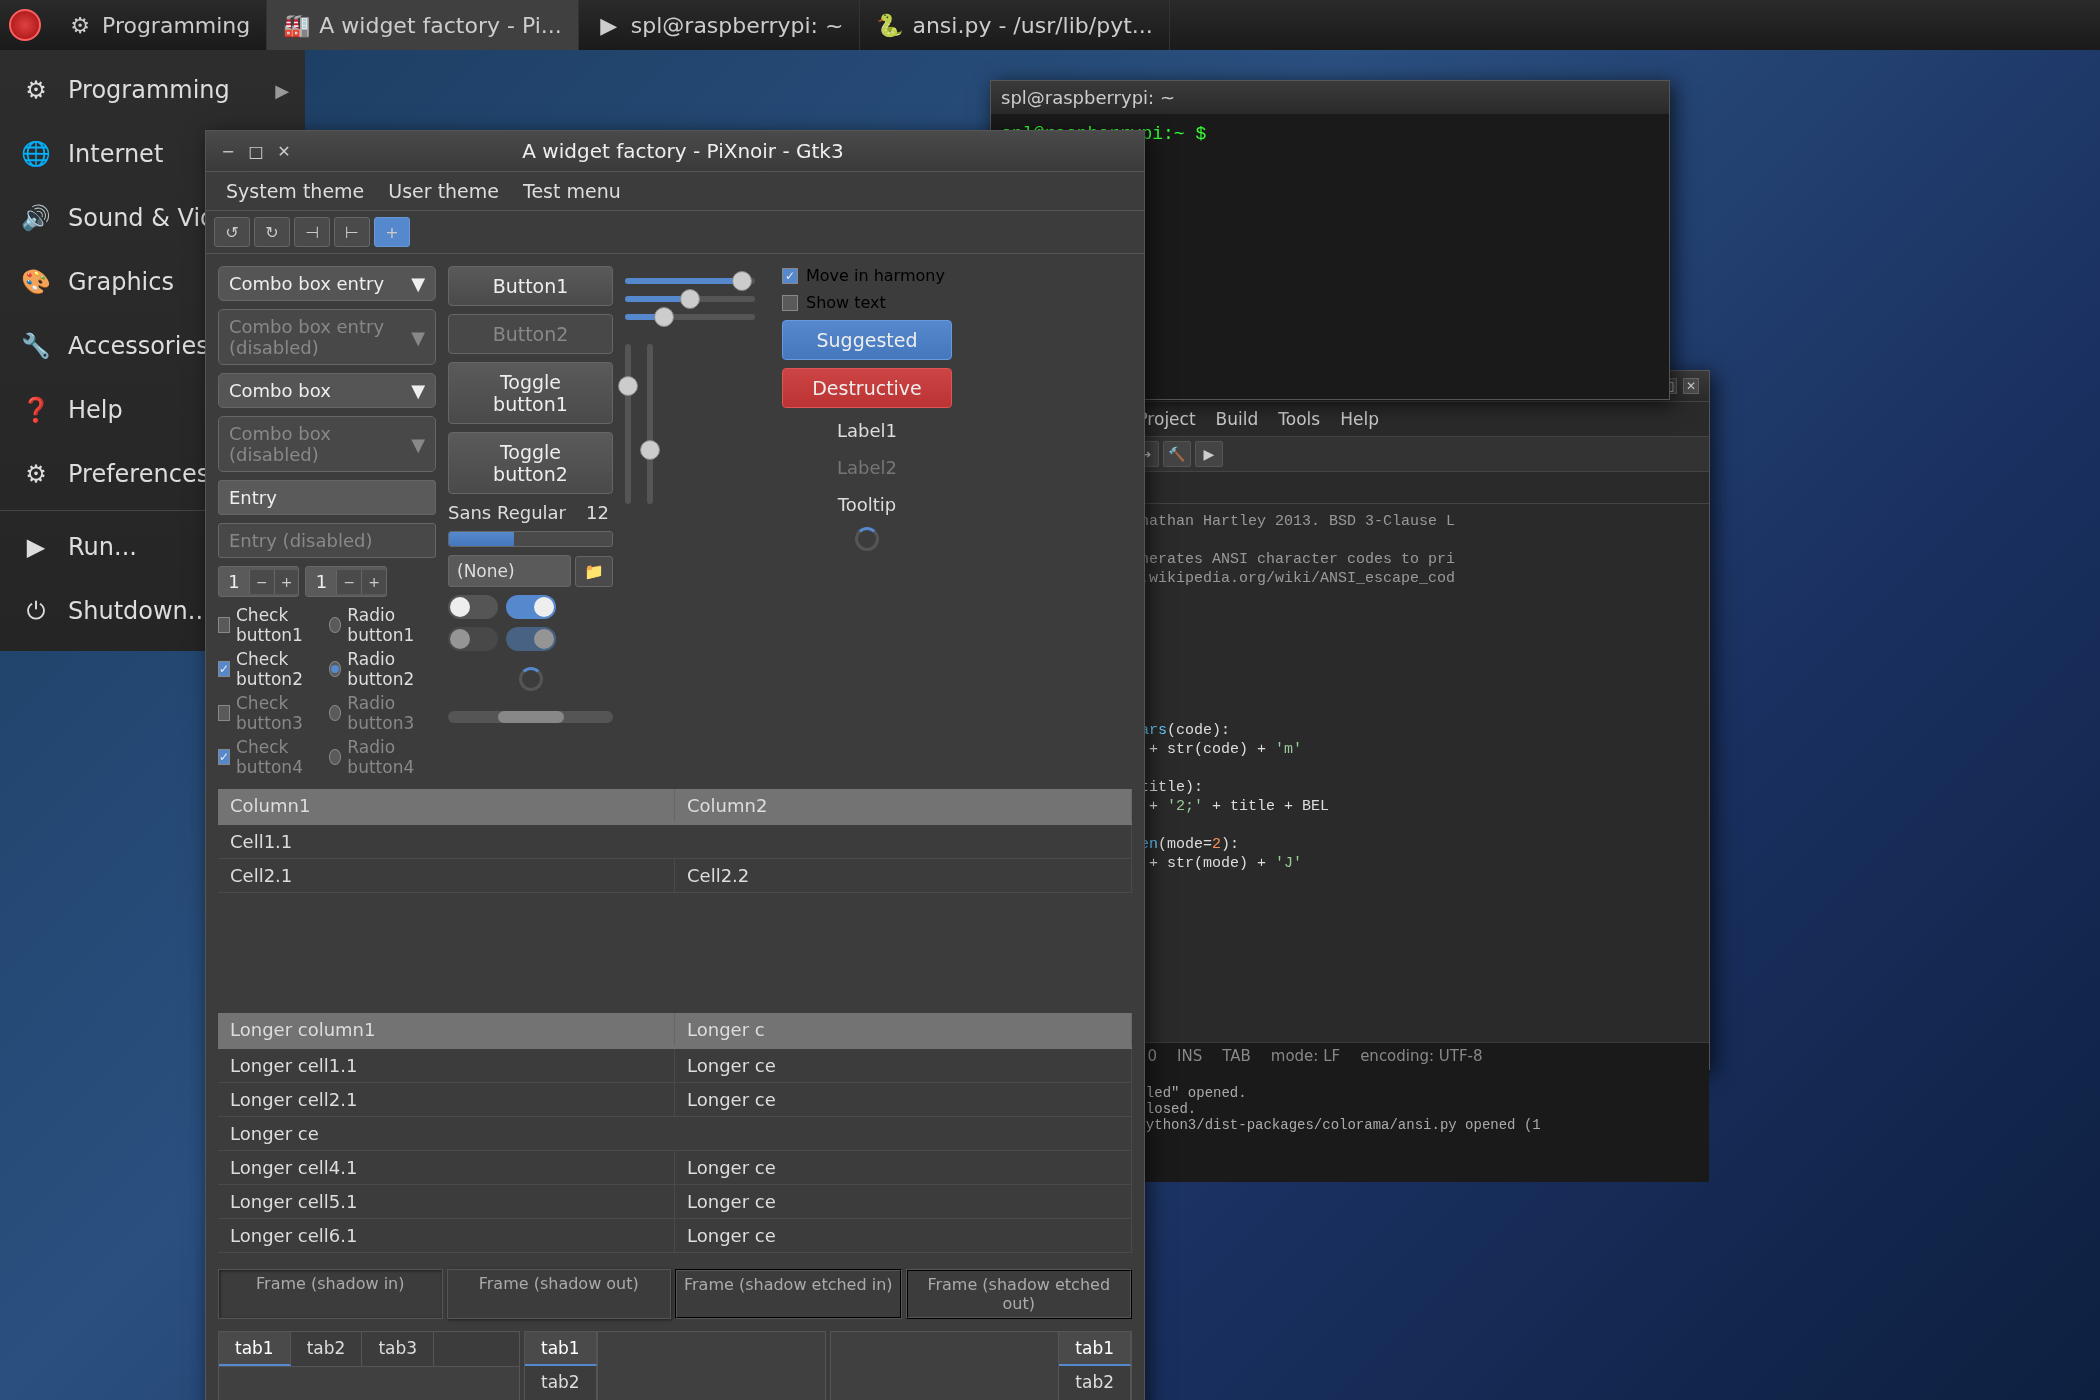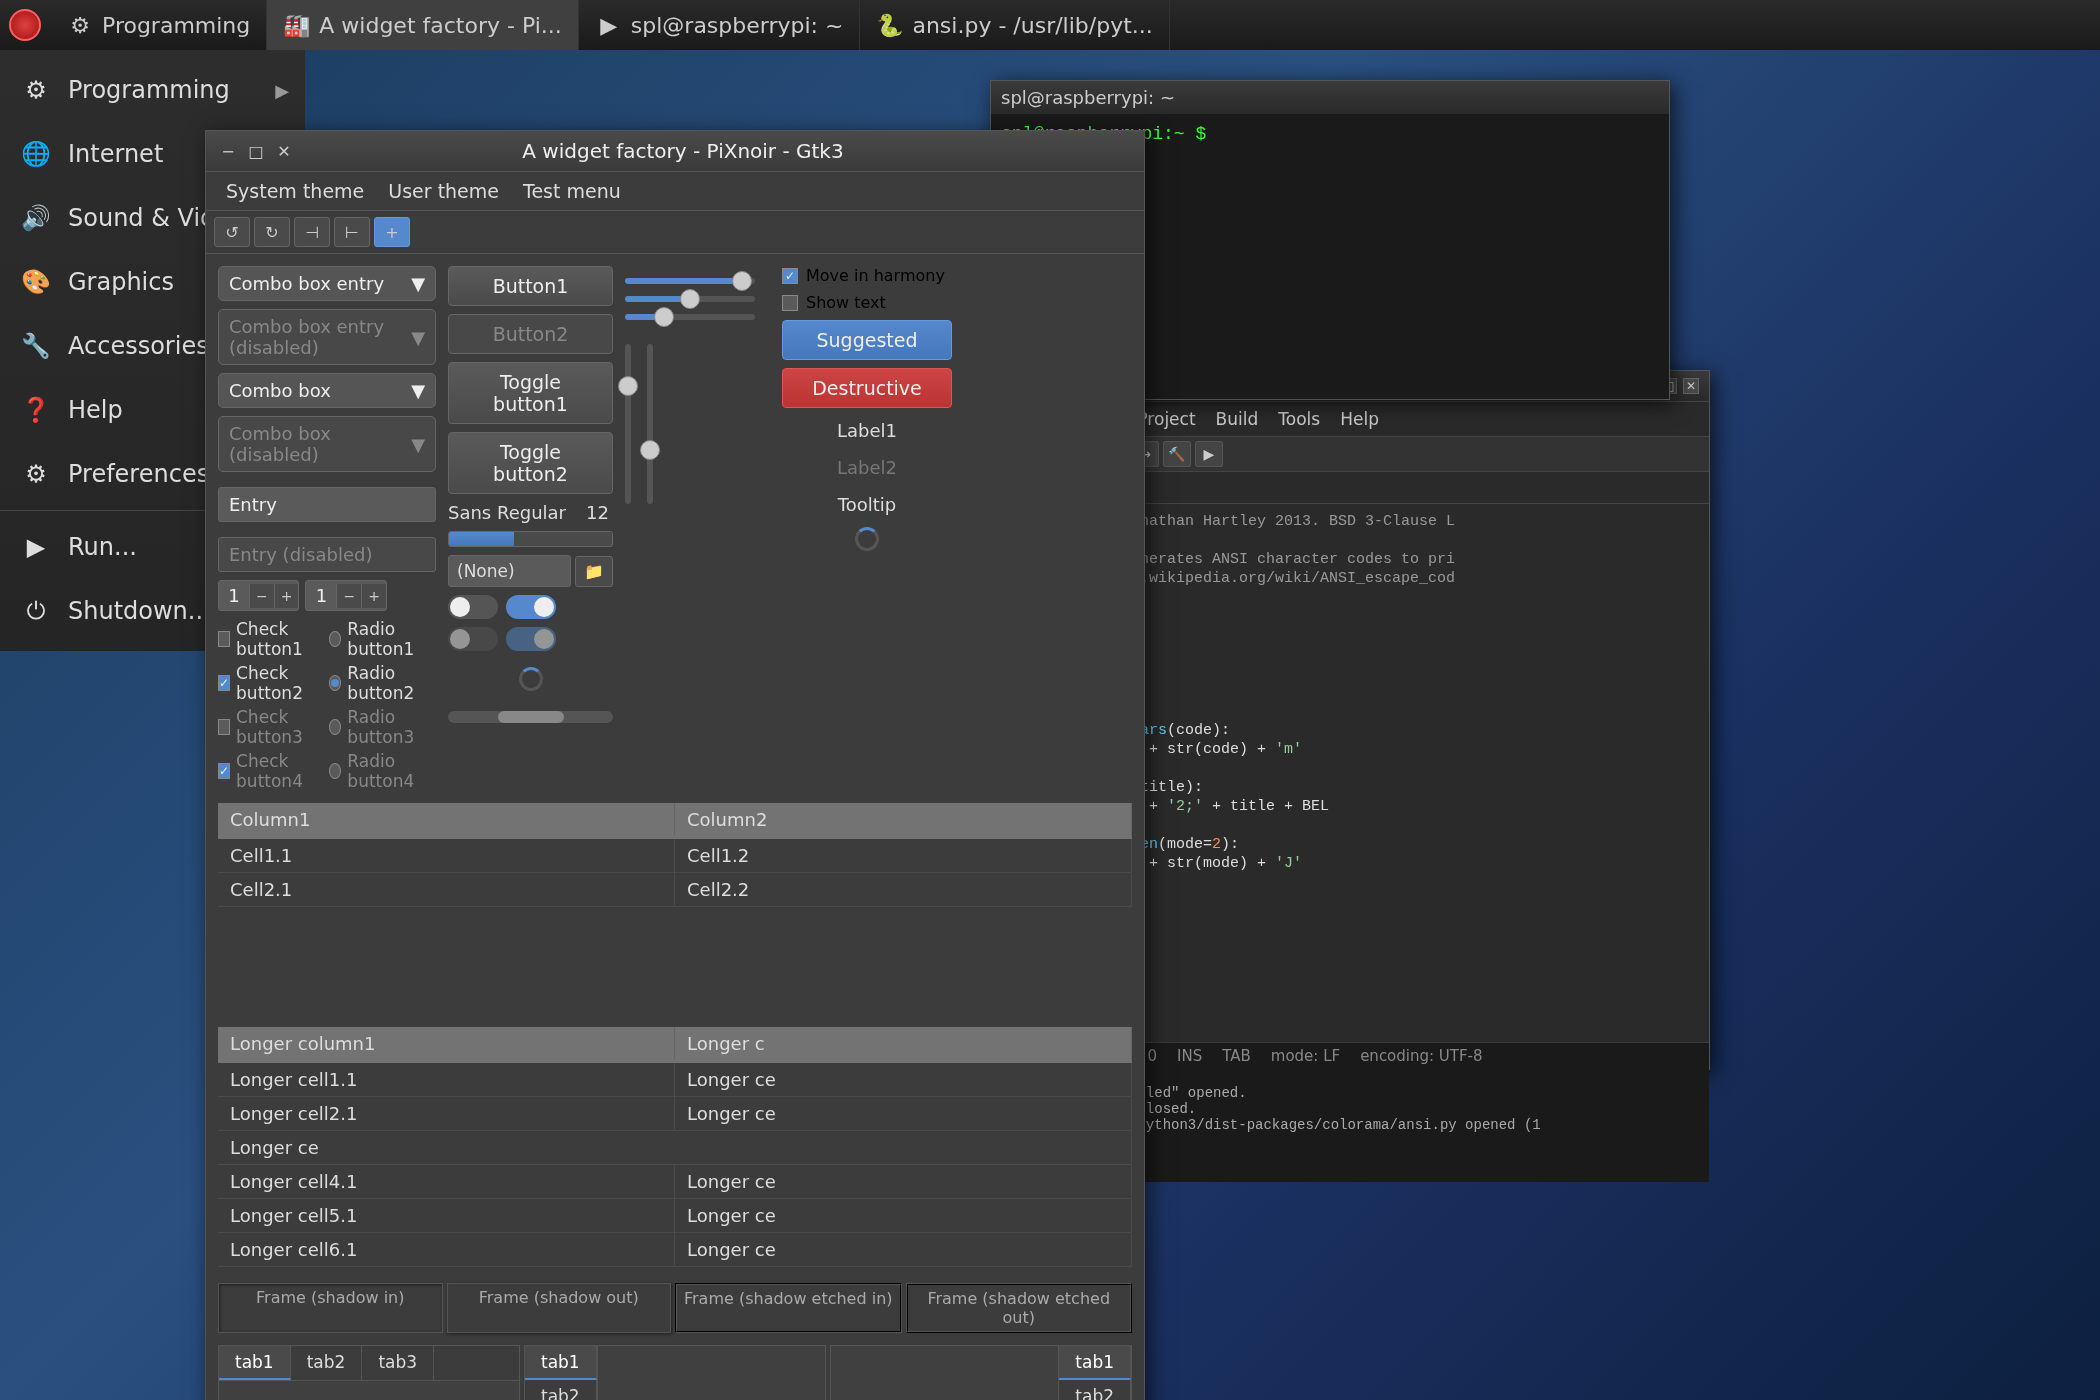--- a/index.html
+++ b/index.html
@@ -243,21 +243,20 @@
     }
 
     
     .entry-field {
       background: #5a5a5a;
       border: 1px solid #666;
       padding: 6px 10px;
       color: #eee;
       font-size: 18px;
       border-radius: 3px;
-      margin-top: 7px;
     }
 
     .entry-field.disabled {
       color: #888;
       background: #484848;
     }
 
     
     .spin-row {
       display: flex;
@@ -1095,21 +1094,20 @@
         </div>
       </div>
 
       <div class="tree-panel" style="width:200px;">
         <div class="tree-header">
           <div class="tree-col-header">Column1</div>
           <div class="tree-col-header">Column2</div>
         </div>
         <div class="tree-row">
           <div class="tree-cell">Cell1.1</div>
-          <div class="tree-cell">Cell1.2</div>
         </div>
         <div class="tree-row">
           <div class="tree-cell">Cell2.1</div>
           <div class="tree-cell">Cell2.2</div>
         </div>
 
         <div style="margin-top:120px;">
           <div class="tree-header">
             <div class="tree-col-header">Longer column1</div>
             <div class="tree-col-header">Longer c</div>

